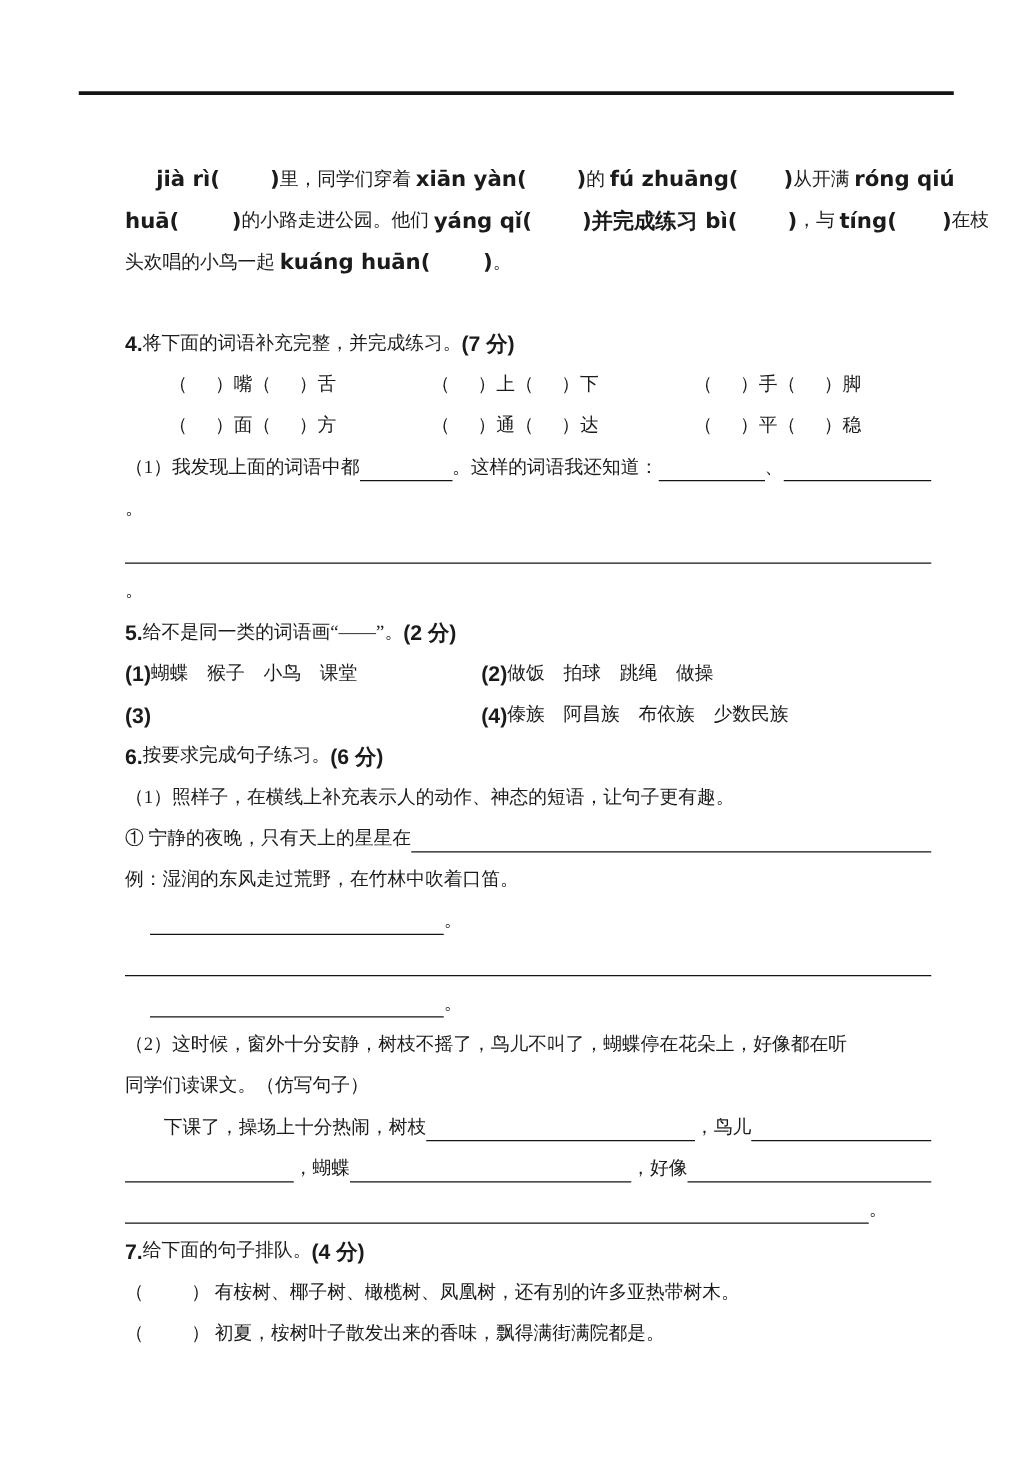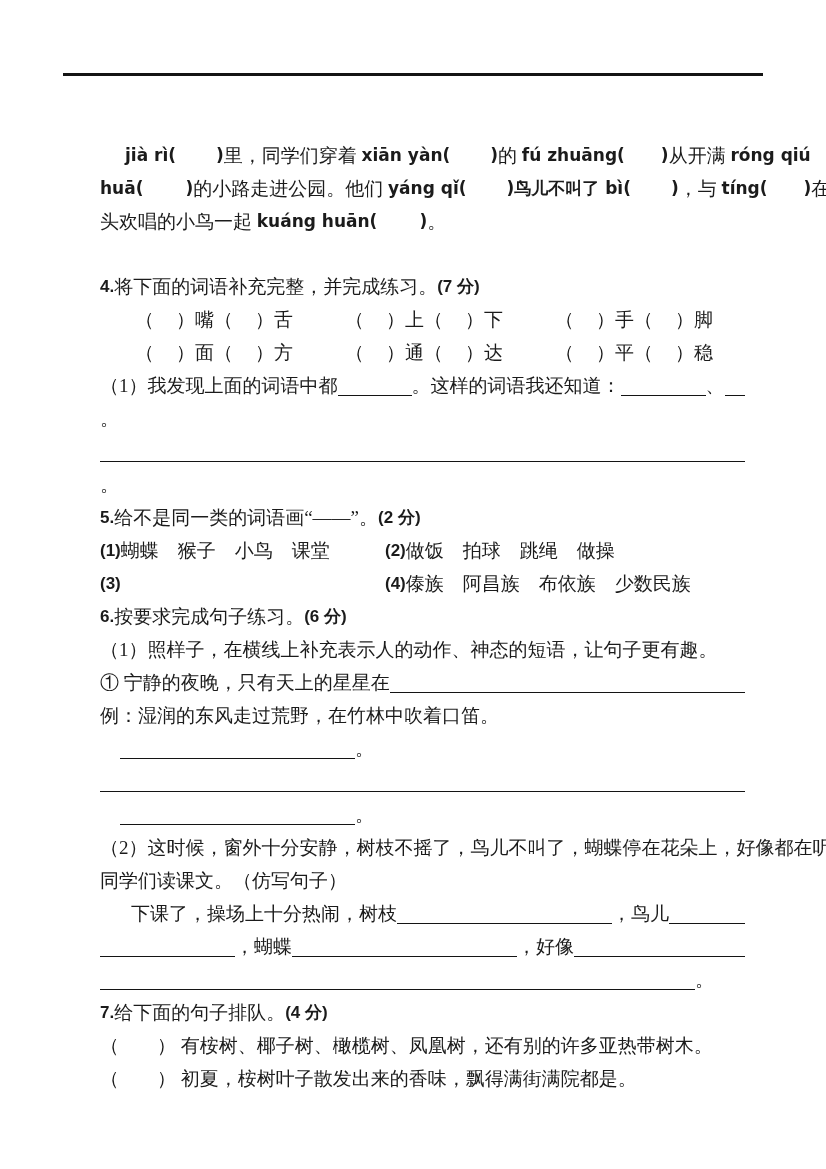--- a/index.html
+++ b/index.html
@@ -7,28 +7,28 @@
     width:826px;height:1169px;
     background:#ffffff;color:#1b1b1b;
     font-family:"Liberation Serif","DejaVu Serif",serif;
     position:relative;overflow:hidden;
   }
   .rule{
     position:absolute;left:63px;top:73px;width:700px;height:3px;
     background:#141414;
   }
   #content{
-    position:absolute;left:100px;top:139px;width:645px;
+    position:absolute;left:100px;top:128px;width:645px;
   }
   .line{
     position:relative;display:flex;align-items:flex-end;
     height:33px;flex-wrap:nowrap;
   }
   .seg{flex:0 0 auto;line-height:33px;white-space:pre;}
-  .cn{font-size:19px;font-family:"Liberation Serif","DejaVu Serif",serif;}
+  .cn{font-size:15px;font-family:"Liberation Serif","DejaVu Serif",serif;}
   .py{font-size:17px;font-weight:700;font-family:"DejaVu Sans","Liberation Sans",sans-serif;}
   .qnum,.score,.num{
     font-size:17px;font-weight:700;
     font-family:"Liberation Sans","DejaVu Sans",sans-serif;
   }
   .blank{
     flex:0 0 auto;height:1px;margin-bottom:6px;
     border-bottom:1.5px solid #141414;
   }
   .blank.fill{flex:1 1 auto;}
@@ -56,21 +56,21 @@
       <span class="seg py">róng qiú</span>
     </div>
     <div class="line">
       <span class="seg py">huā(</span>
       <span class="gap" style="width: 42px;"></span>
       <span class="seg py">)</span>
       <span class="seg cn">的小路走进公园。他们 </span>
       <span class="seg py">yáng qǐ(</span>
       <span class="gap" style="width: 40px;"></span>
       <span class="seg py">)</span>
-      <span class="seg py">鸟儿不叫了 bì(</span>
+      <span class="seg py">并完成练习 bì(</span>
       <span class="gap" style="width: 40px;"></span>
       <span class="seg py">)</span>
       <span class="seg cn">，与 </span>
       <span class="seg py">tíng(</span>
       <span class="gap" style="width: 36px;"></span>
       <span class="seg py">)</span>
       <span class="seg cn">在枝</span>
     </div>
     <div class="line">
       <span class="seg cn">头欢唱的小鸟一起 </span>

